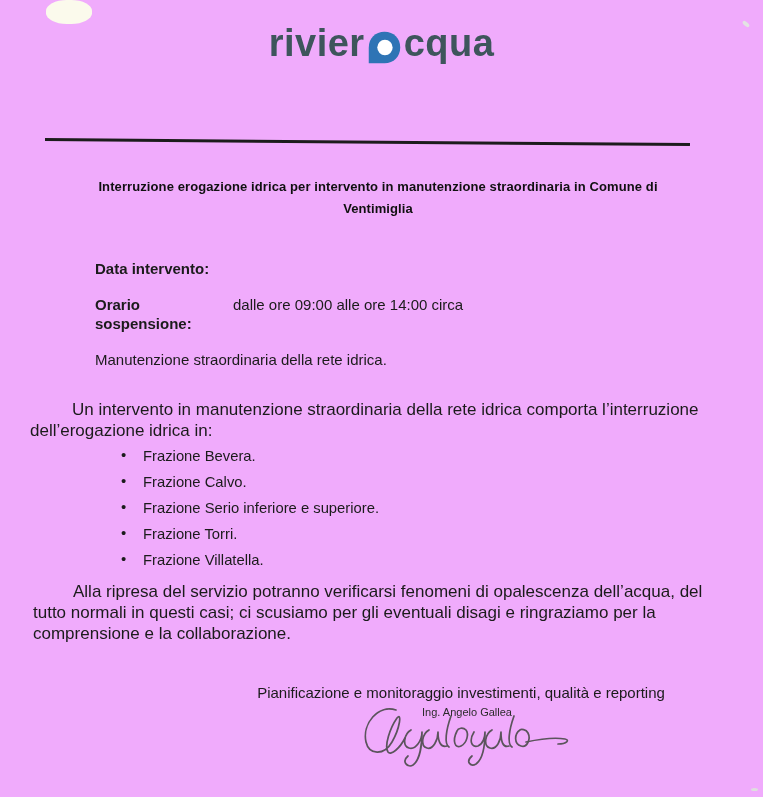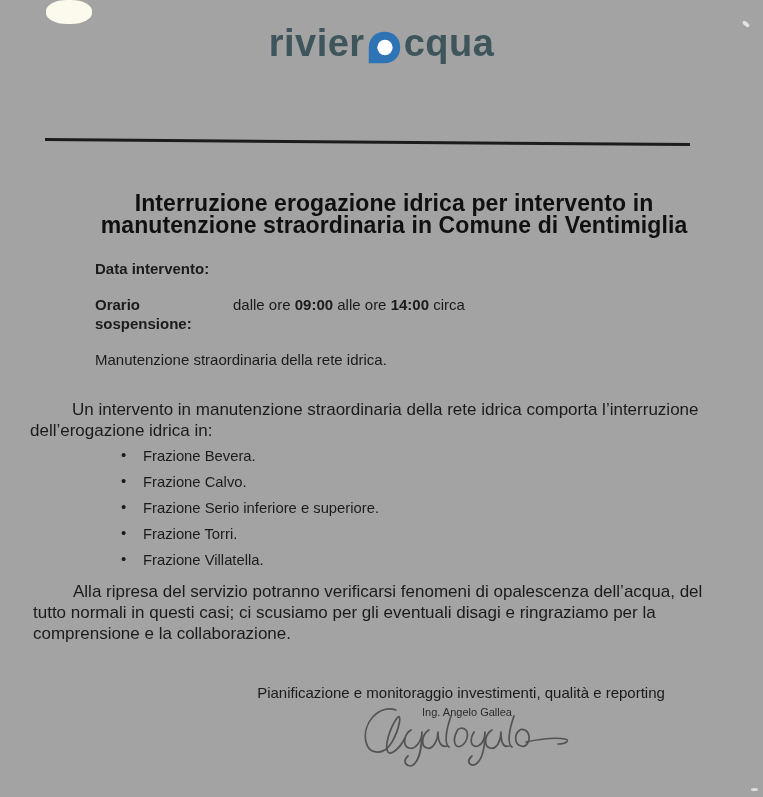--- a/index.html
+++ b/index.html
@@ -1,20 +1,20 @@
 <!DOCTYPE html>
 <html><head>
 <meta charset="utf-8">
 <style>
   html, body { margin: 0; padding: 0; background: #ffffff; }
   .page {
     position: relative;
     width: 763px;
     height: 797px;
-    background: #a3a3a3;
+    background: #f0abfc;
     font-family: "Liberation Sans", sans-serif;
     color: #1b1b1b;
     overflow: hidden;
   }
 
   
   .logo {
     position: absolute;
     top: 22px; left: 0; right: 0;
     display: flex;
@@ -36,34 +36,34 @@
     background: #1c1c1c;
     transform: rotate(0.45deg);
     transform-origin: left center;
   }
 
   
   .title {
     position: absolute;
     top: 176px; left: 78px;
     width: 600px;
-    margin: 16px;
+    margin: 0;
     text-align: center;
-    font-size: 23px;
+    font-size: 13px;
     font-weight: bold;
     line-height: 22px;
     letter-spacing: 0.1px;
     color: #101010;
   }
 
   
   .fields { position: absolute; top: 259px; left: 95px; font-size: 15px; }
   .field-row { display: flex; margin-bottom: 17px; line-height: 19px; }
   .field-label { font-weight: bold; width: 138px; flex: none; }
-  .field-value b { font-weight: bold; }
+  .field-value b { font-weight: normal; }
 
   
   .para { margin: 0; font-size: 17px; line-height: 21px; }
   .intro   { position: absolute; top: 399px; left: 30px; width: 698px; text-indent: 42px; }
   .closing { position: absolute; top: 581px; left: 33px; width: 693px; text-indent: 40px; }
 
   
   .areas {
     position: absolute; top: 449px; left: 121px;
     margin: 0; padding: 0; list-style: none;

